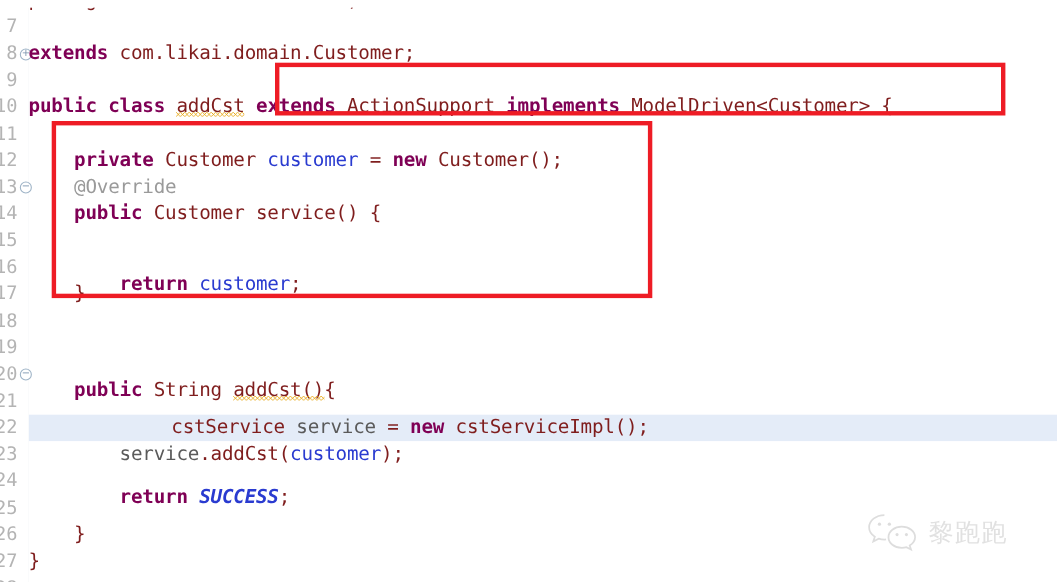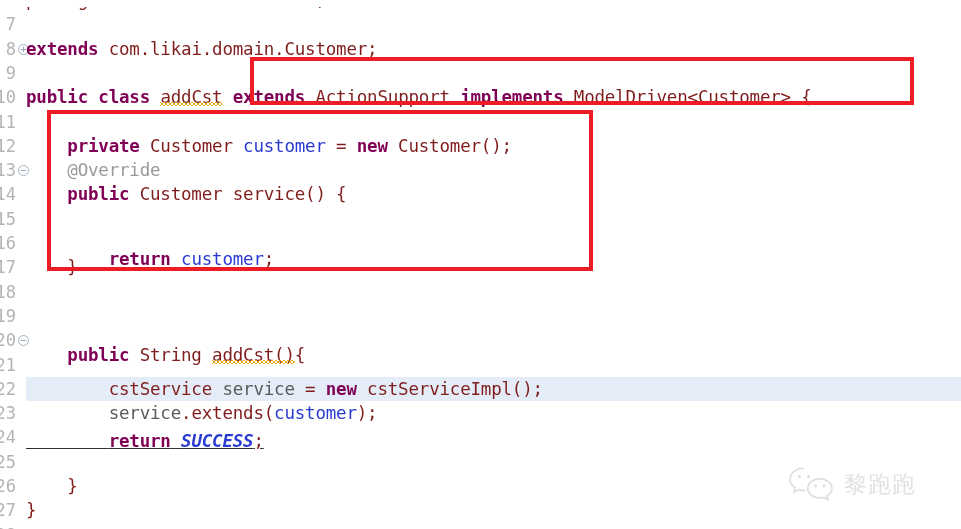--- a/index.html
+++ b/index.html
@@ -206,24 +206,24 @@
       <div class="code-line" style="top: 158.1px;"><span class="plain">    </span><span class="ann">@Override</span></div>
       <div class="code-line" style="top: 133.8px;"><span class="plain">    </span><span class="kw">private</span><span class="plain"> Customer </span><span class="fld">customer</span><span class="plain"> = </span><span class="kw">new</span><span class="plain"> Customer();</span></div>
       <div class="code-line" style="top: 182.4px;"><span class="plain">    </span><span class="kw">public</span><span class="plain"> Customer service() {</span></div>
       <div class="code-line" style="top: 206.7px;"></div>
       <div class="code-line" style="top: 247px;"><span class="plain">        </span><span class="kw">return</span><span class="plain"> </span><span class="fld">customer</span><span class="plain">;</span></div>
       <div class="code-line" style="top: 255.3px;"><span class="plain">    }</span></div>
       <div class="code-line" style="top: 279.6px;"></div>
       <div class="code-line" style="top: 303.9px;"></div>
       <div class="code-line" style="top: 343px;"><span class="plain">    </span><span class="kw">public</span><span class="plain"> String </span><span class="plain squiggle">addCst()</span><span class="plain">{</span></div>
       <div class="code-line" style="top: 352.5px;"></div>
-      <div class="code-line" style="top: 376.8px;"><span class="plain">        cstService </span><span class="loc">service</span><span class="plain"> = </span><span class="kw">new</span><span class="plain"> cstServiceImpl();</span></div>
-      <div class="code-line" style="top: 401.1px;"><span class="plain">        </span><span class="loc">service</span><span class="plain">.extends(</span><span class="fld">customer</span><span class="plain">);</span></div>
+      <div class="code-line" style="top: 376.8px; padding-left: 47px;"><span class="plain">        cstService </span><span class="loc">service</span><span class="plain"> = </span><span class="kw">new</span><span class="plain"> cstServiceImpl();</span></div>
+      <div class="code-line" style="top: 401.1px;"><span class="plain">        </span><span class="loc">service</span><span class="plain">.addCst(</span><span class="fld">customer</span><span class="plain">);</span></div>
       <div class="code-line" style="top: 425.4px;"></div>
-      <div class="code-line" style="top: 429px; text-decoration: underline;"><span class="plain">        </span><span class="kw">return</span><span class="plain"> </span><span class="sfld">SUCCESS</span><span class="plain">;</span></div>
+      <div class="code-line" style="top: 440px;"><span class="plain">        </span><span class="kw">return</span><span class="plain"> </span><span class="sfld">SUCCESS</span><span class="plain">;</span></div>
       <div class="code-line" style="top: 474px;"><span class="plain">    }</span></div>
       <div class="code-line" style="top: 498.3px;"><span class="plain">}</span></div>
       <div class="code-line" style="top: 522.6px;"></div>
     </div>
 
   <div class="anno-box" id="anno-0" title="extends ActionSupport implements ModelDriven&lt;Customer&gt;" style="left: 250px; top: 57px; width: 664px; height: 48px; border-color: rgb(238, 28, 37);"></div>
   <div class="anno-box" id="anno-1" title="private Customer customer = new Customer(); @Override public Customer getModel() { return customer; }" style="left: 47px; top: 110px; width: 546px; height: 161px; border-color: rgb(238, 28, 37);"></div>
 
   <div class="watermark" id="watermark" style="left: 788px; top: 466px; text-align: center;">
     <span>

